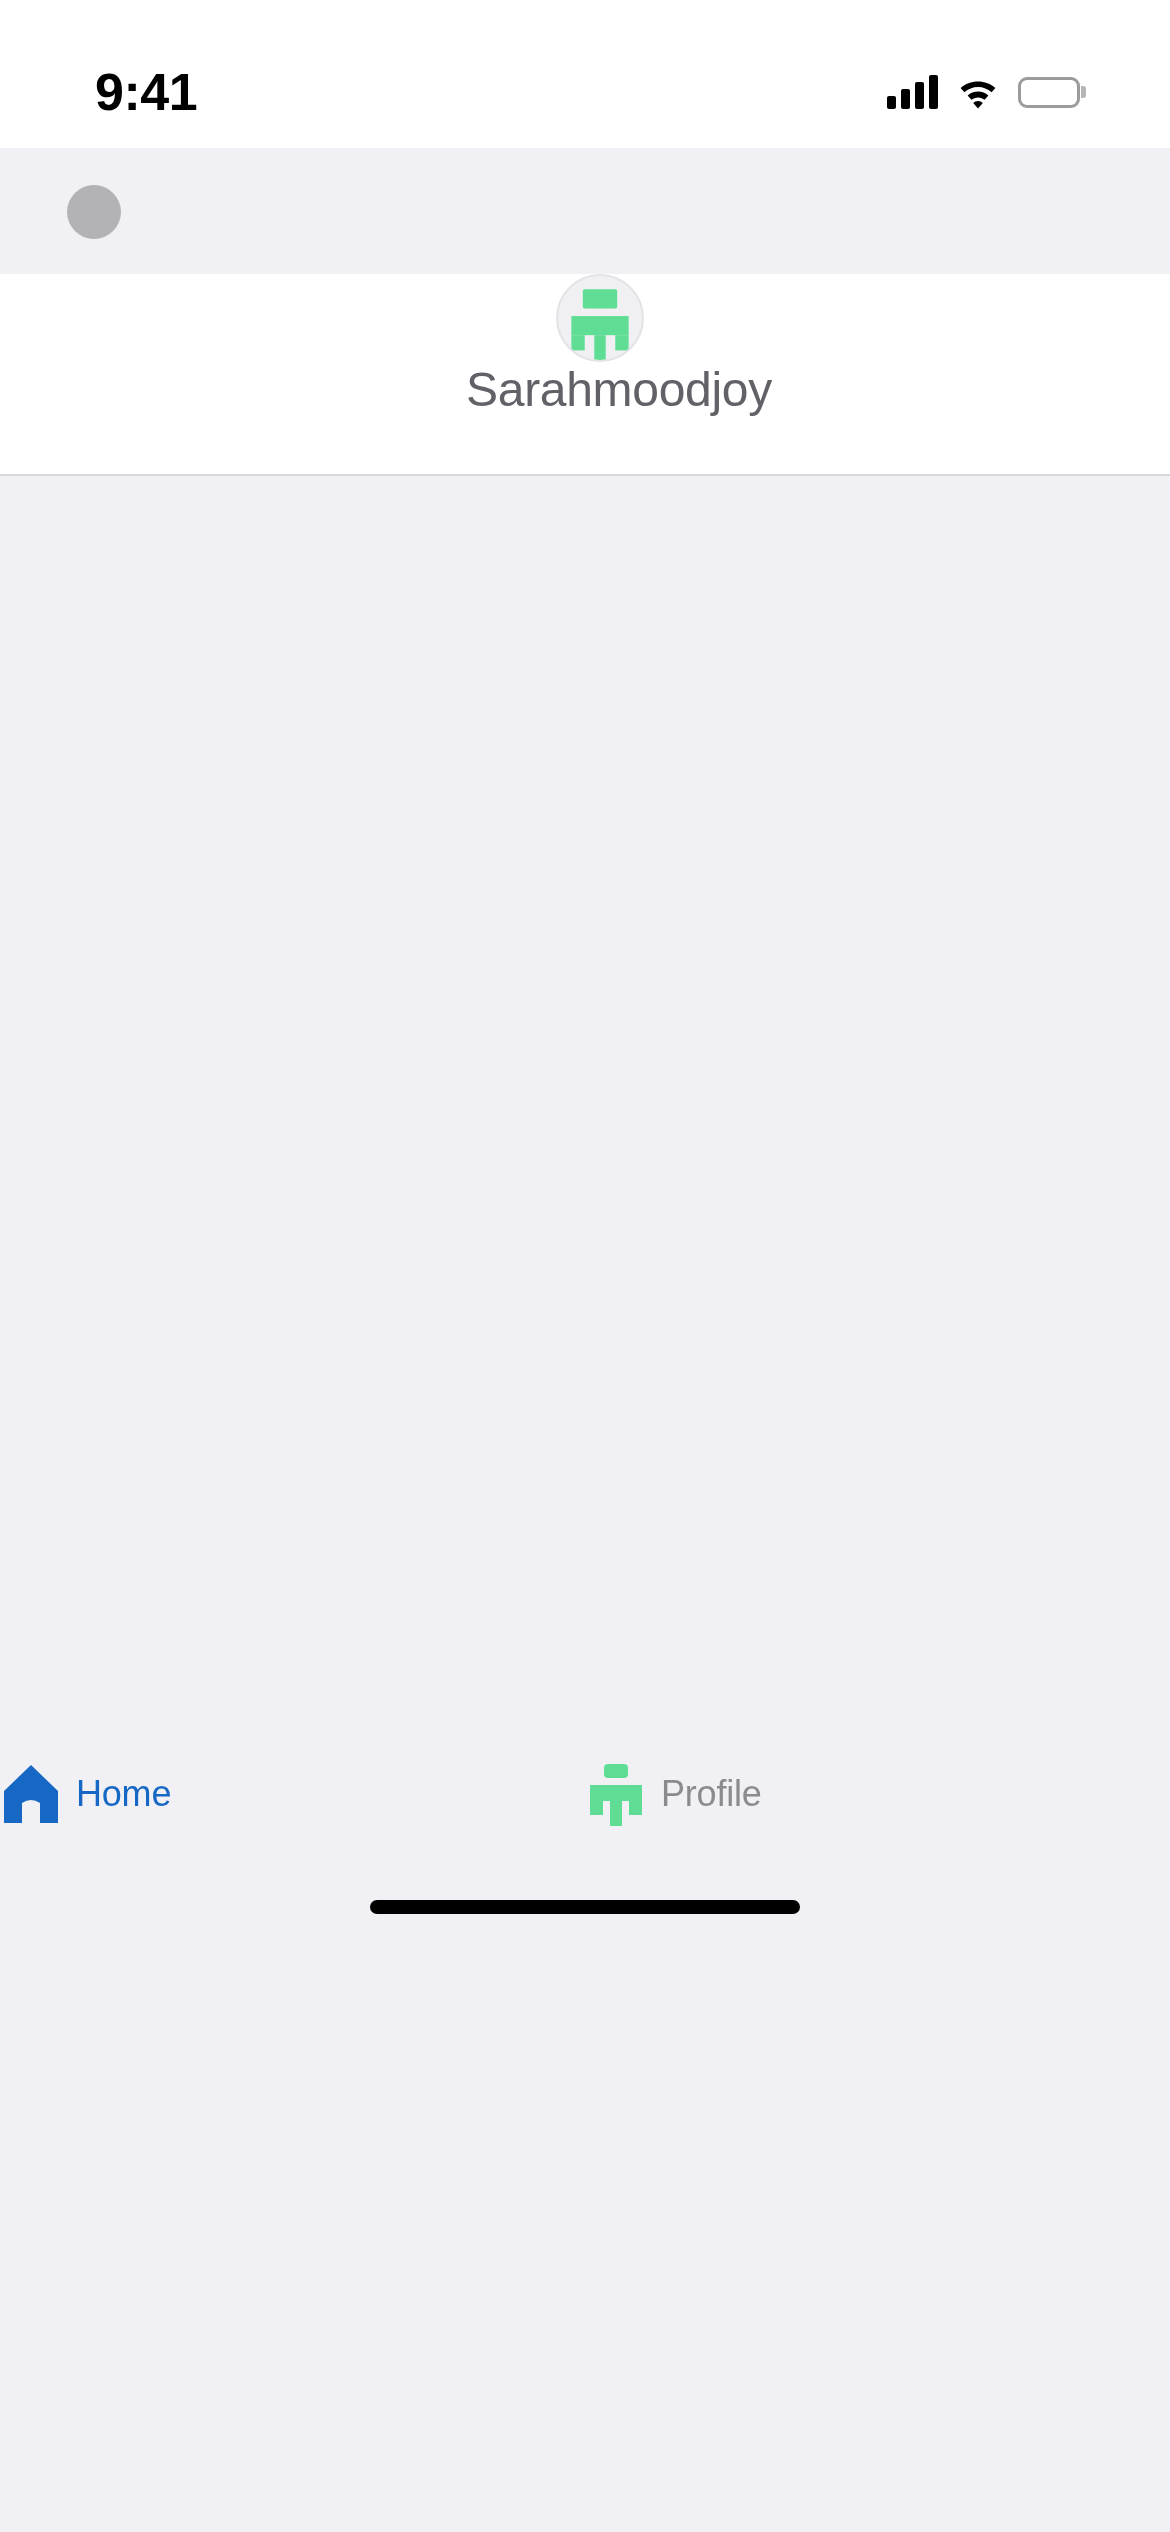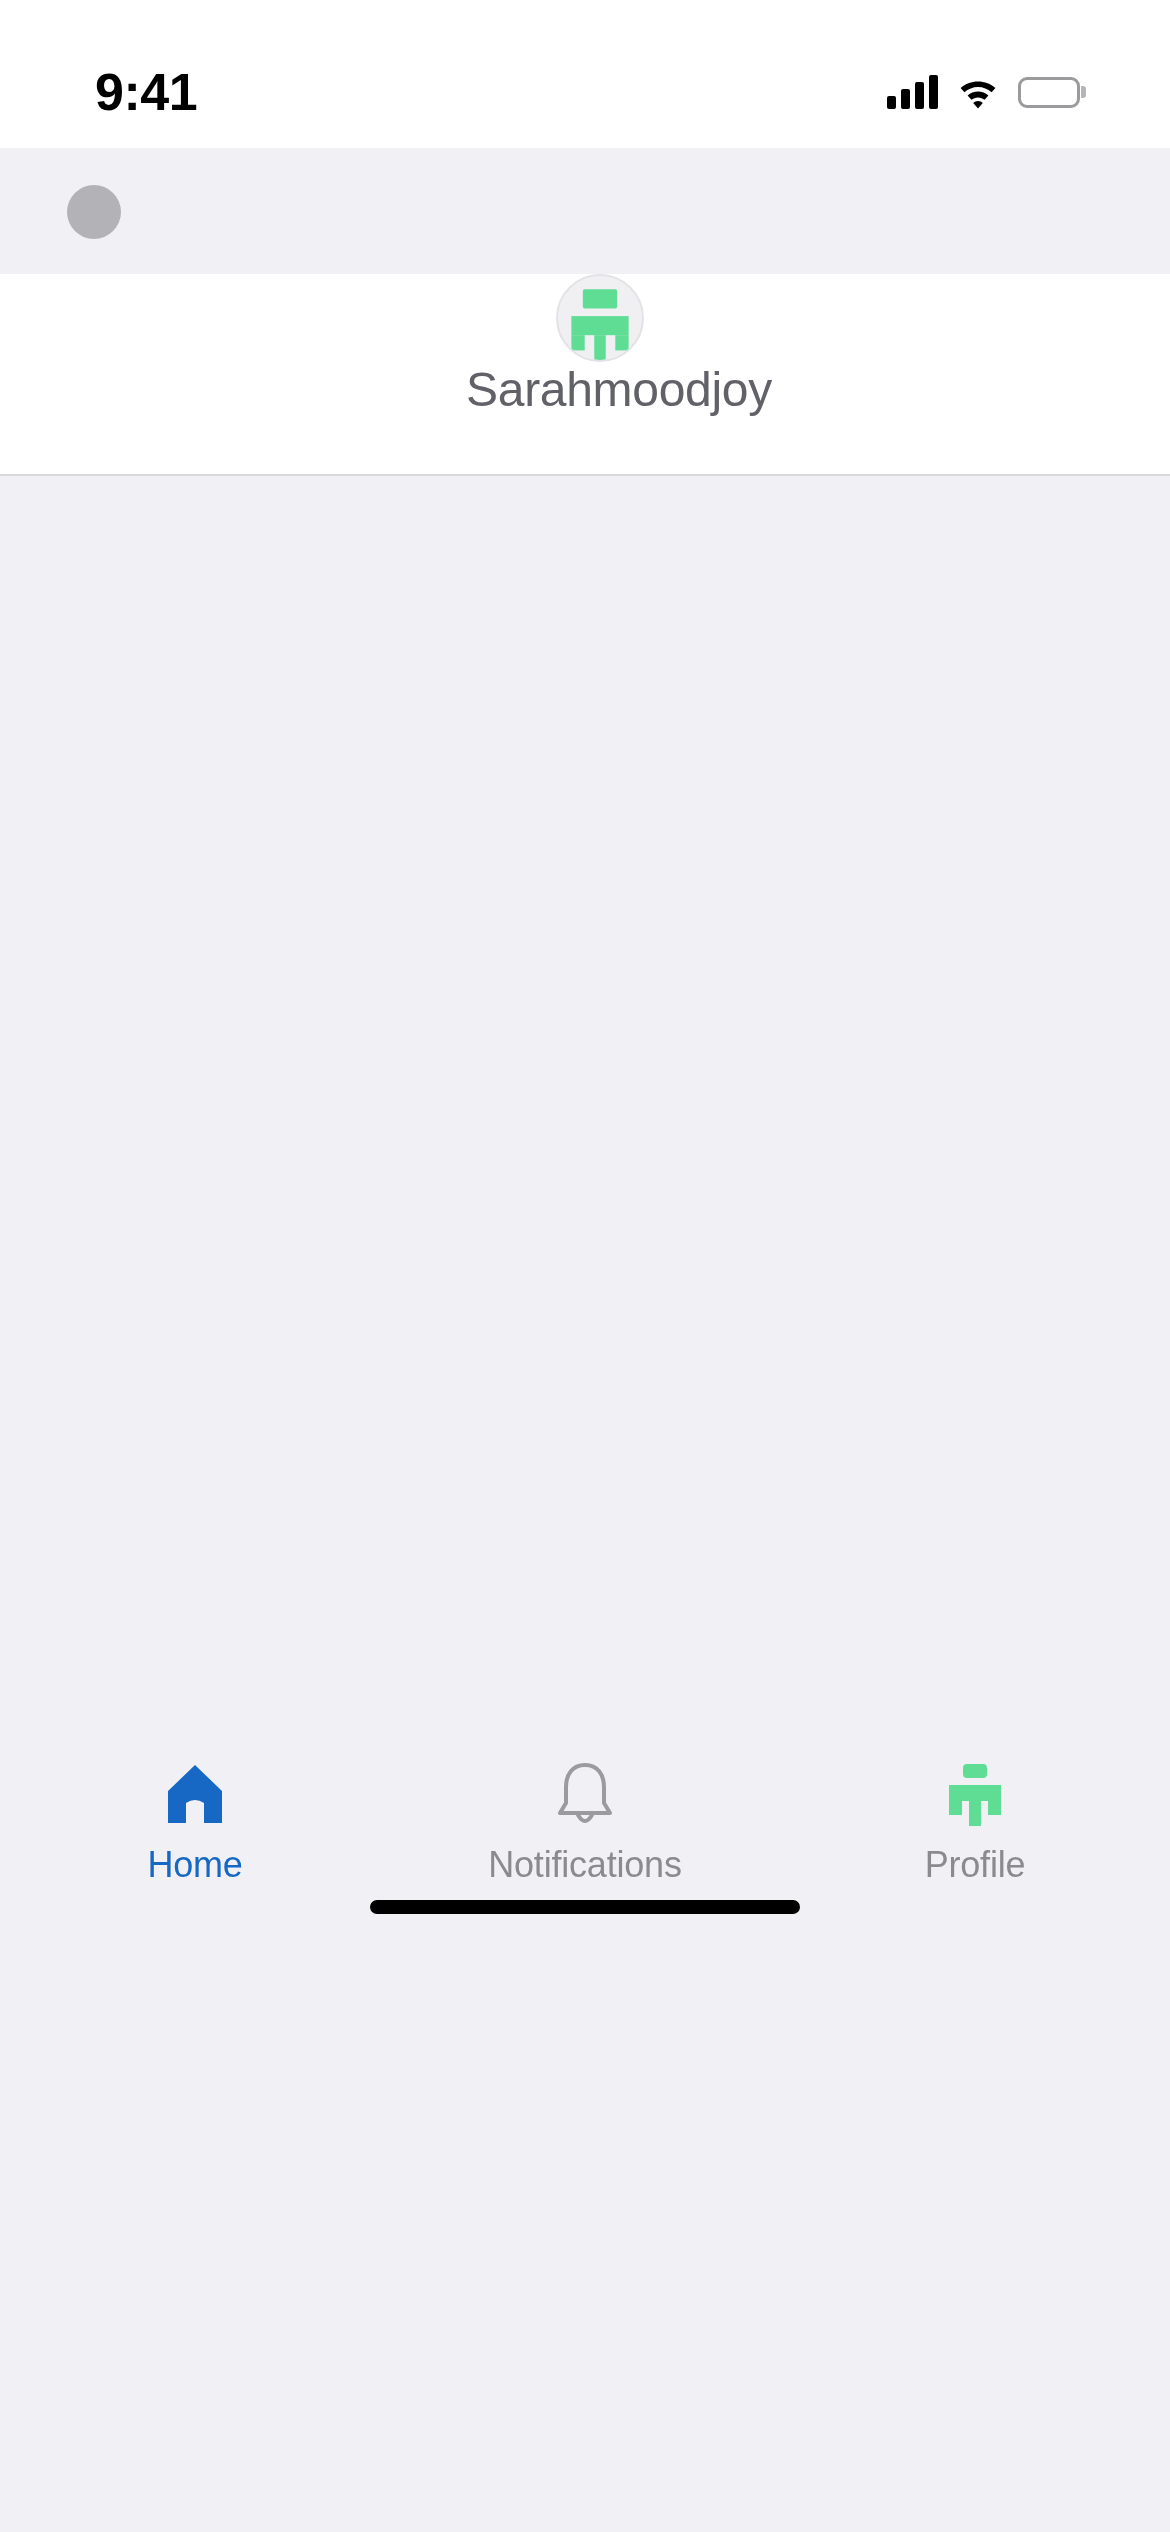--- a/index.html
+++ b/index.html
@@ -202,21 +202,20 @@
     width: 1170px;
     height: 200px;
     background: #f1f1f5;
     display: flex;
     align-items: flex-start;
     padding-top: 22px;
   }
   .tab {
     flex: 1;
     display: flex;
-    flex-direction: column;
     align-items: center;
     gap: 14px;
     cursor: pointer;
   }
   .tab-icon { height: 72px; display: flex; align-items: center; justify-content: center; }
   .tab-icon svg { display: block; }
   .tab-label {
     font-size: 36px;
     color: #8a8a8f;
     letter-spacing: -0.2px;
@@ -286,29 +285,20 @@
 
     <div class="tab active">
       <span class="tab-icon">
         <svg width="62" height="66" viewBox="0 0 62 66">
           <path d="M31 4 L58 30 L58 62 L40 62 L40 42 Q31 36 22 42 L22 62 L4 62 L4 30 Z" fill="#1668c4"></path>
         </svg>
       </span>
       <span class="tab-label">Home</span>
     </div>
 
-    <div class="tab">
-      <span class="tab-icon">
-        <svg width="66" height="70" viewBox="0 0 66 70">
-          <path d="M33 6 C20 6 14 16 14 28 L14 44 L8 54 L58 54 L52 44 L52 28 C52 16 46 6 33 6 Z" fill="none" stroke="#9a9aa0" stroke-width="4" stroke-linejoin="round"></path>
-          <path d="M26 56 Q33 68 40 56" fill="none" stroke="#9a9aa0" stroke-width="4" stroke-linecap="round"></path>
-        </svg>
-      </span>
-      <span class="tab-label">Notifications</span>
-    </div>
 
 
     <div class="tab">
       <span class="tab-icon">
         <svg width="62" height="68" viewBox="0 0 62 68">
           <rect x="19" y="4" width="24" height="14" rx="4" fill="#5fdd94"></rect>
           <rect x="5" y="25" width="52" height="16" fill="#5fdd94"></rect>
           <rect x="5" y="41" width="13" height="14" fill="#5fdd94"></rect>
           <rect x="44" y="41" width="13" height="14" fill="#5fdd94"></rect>
           <rect x="25" y="41" width="12" height="25" fill="#5fdd94"></rect>

